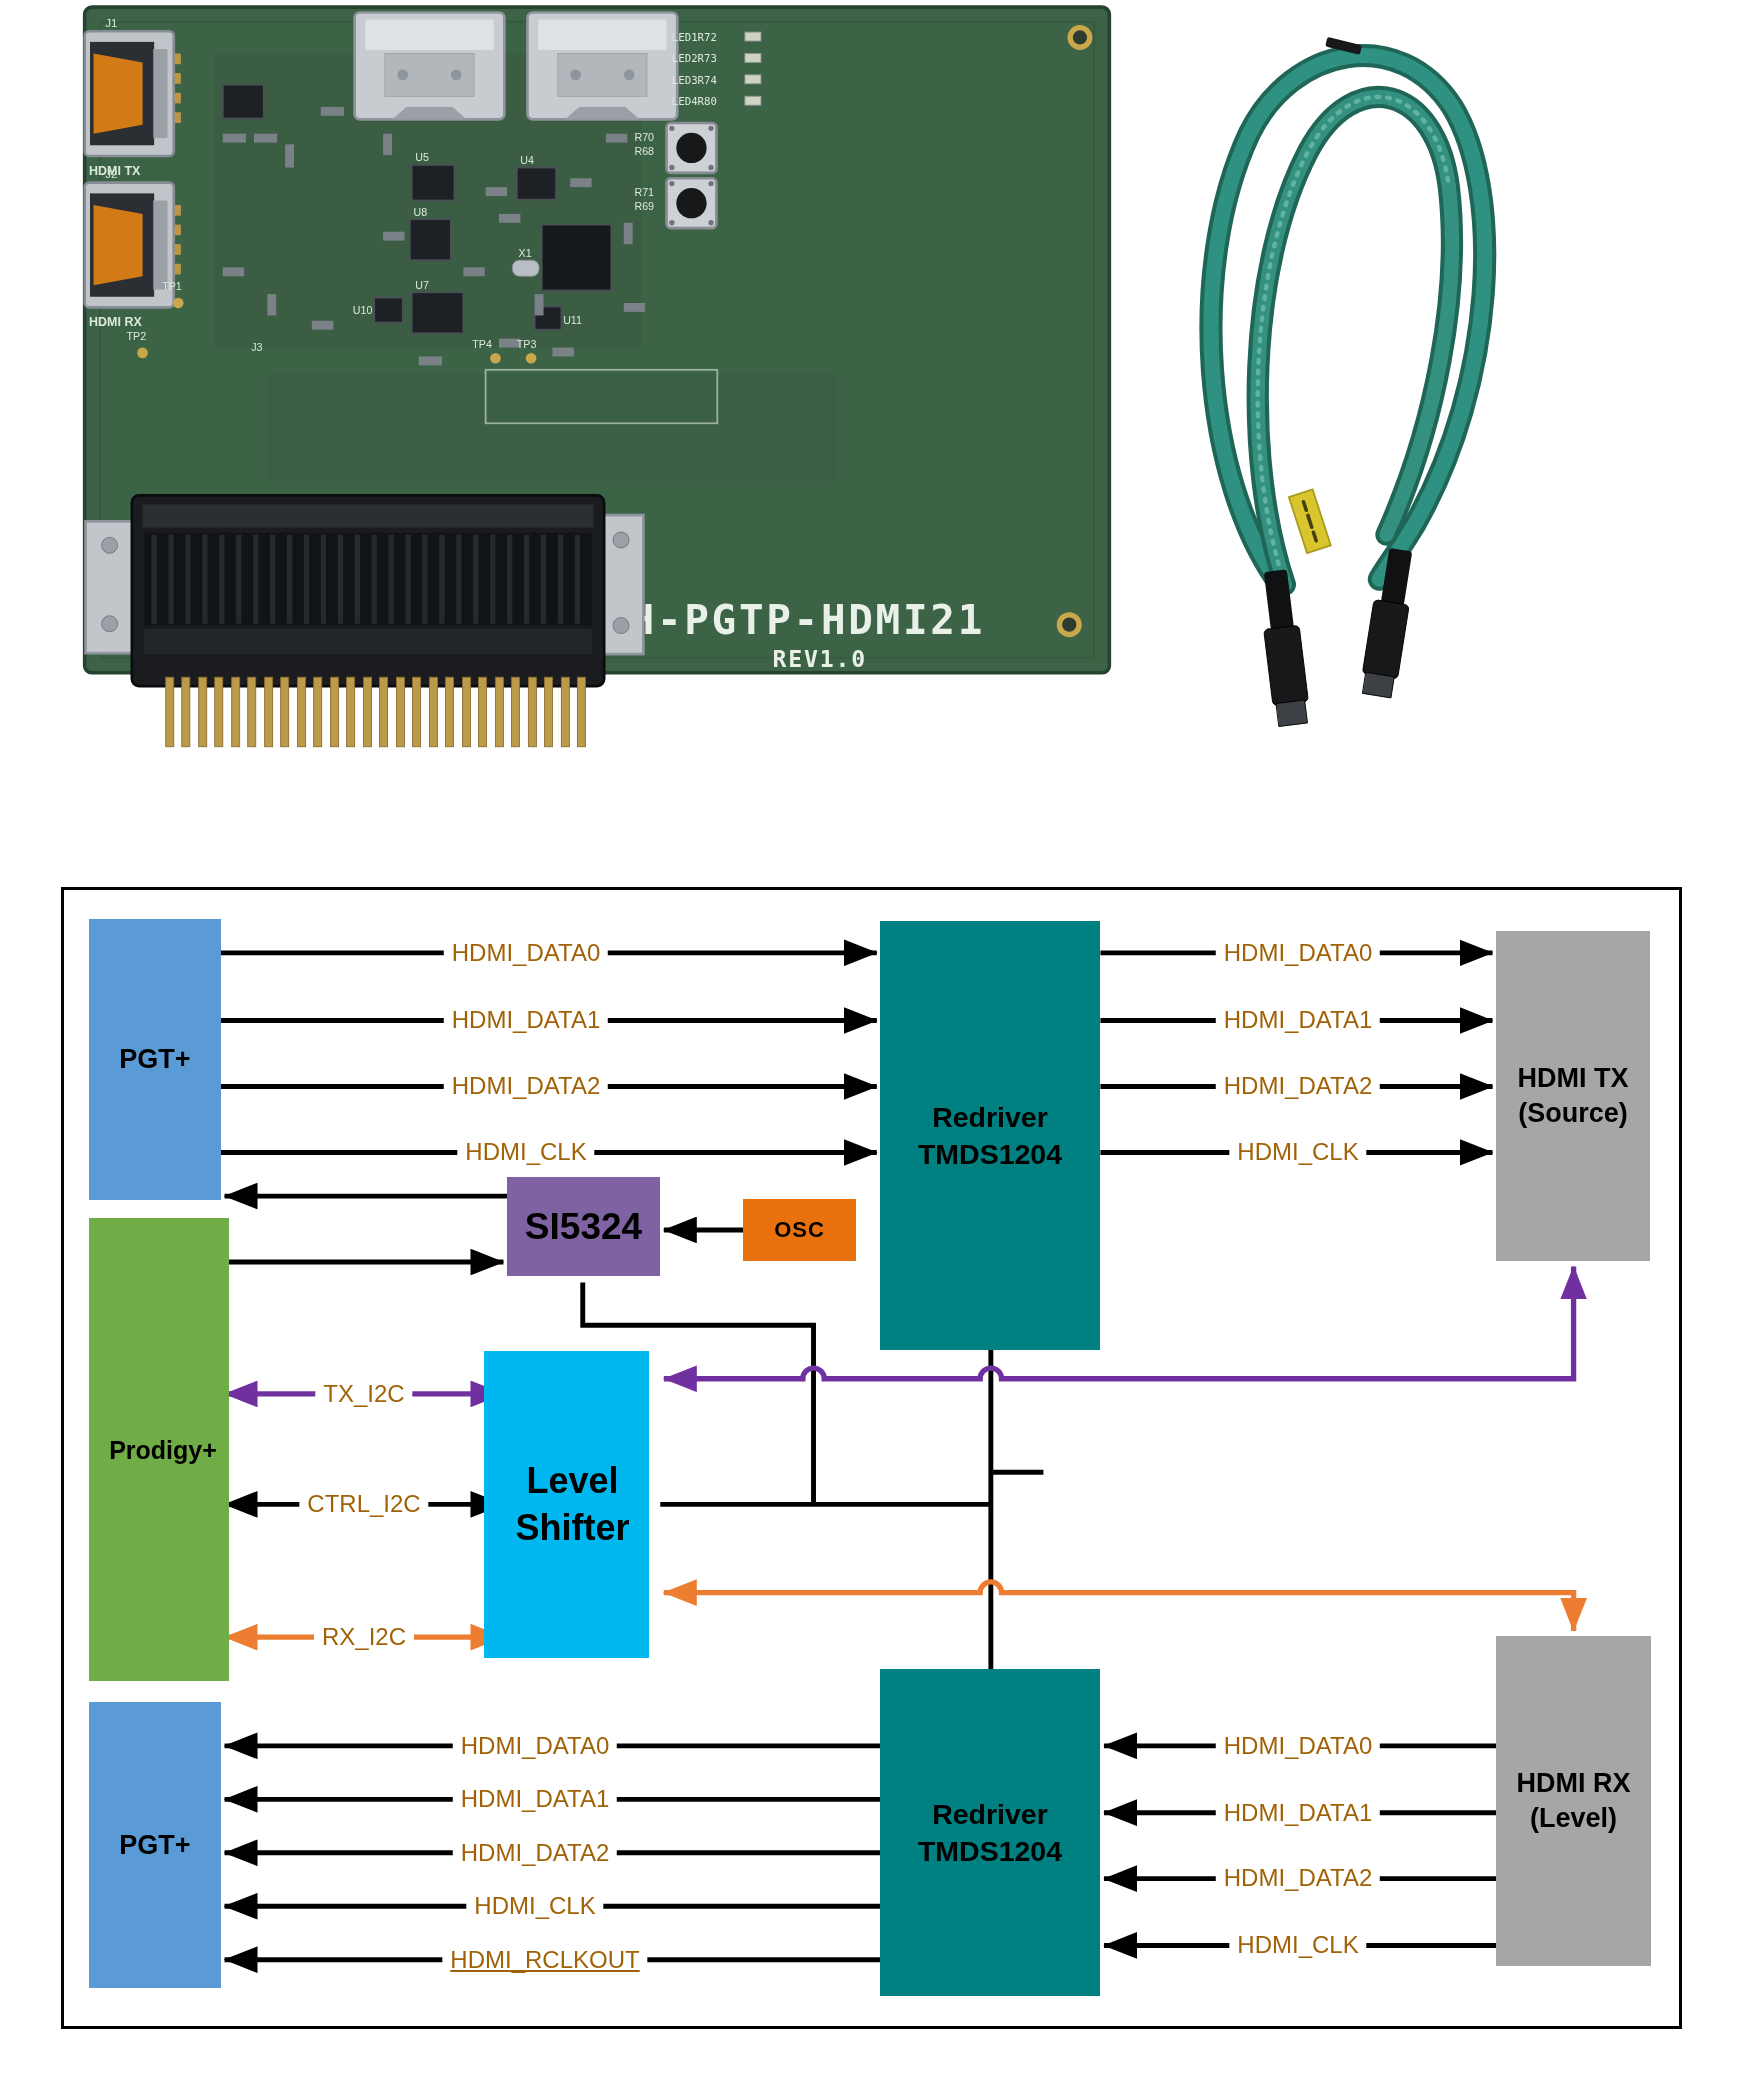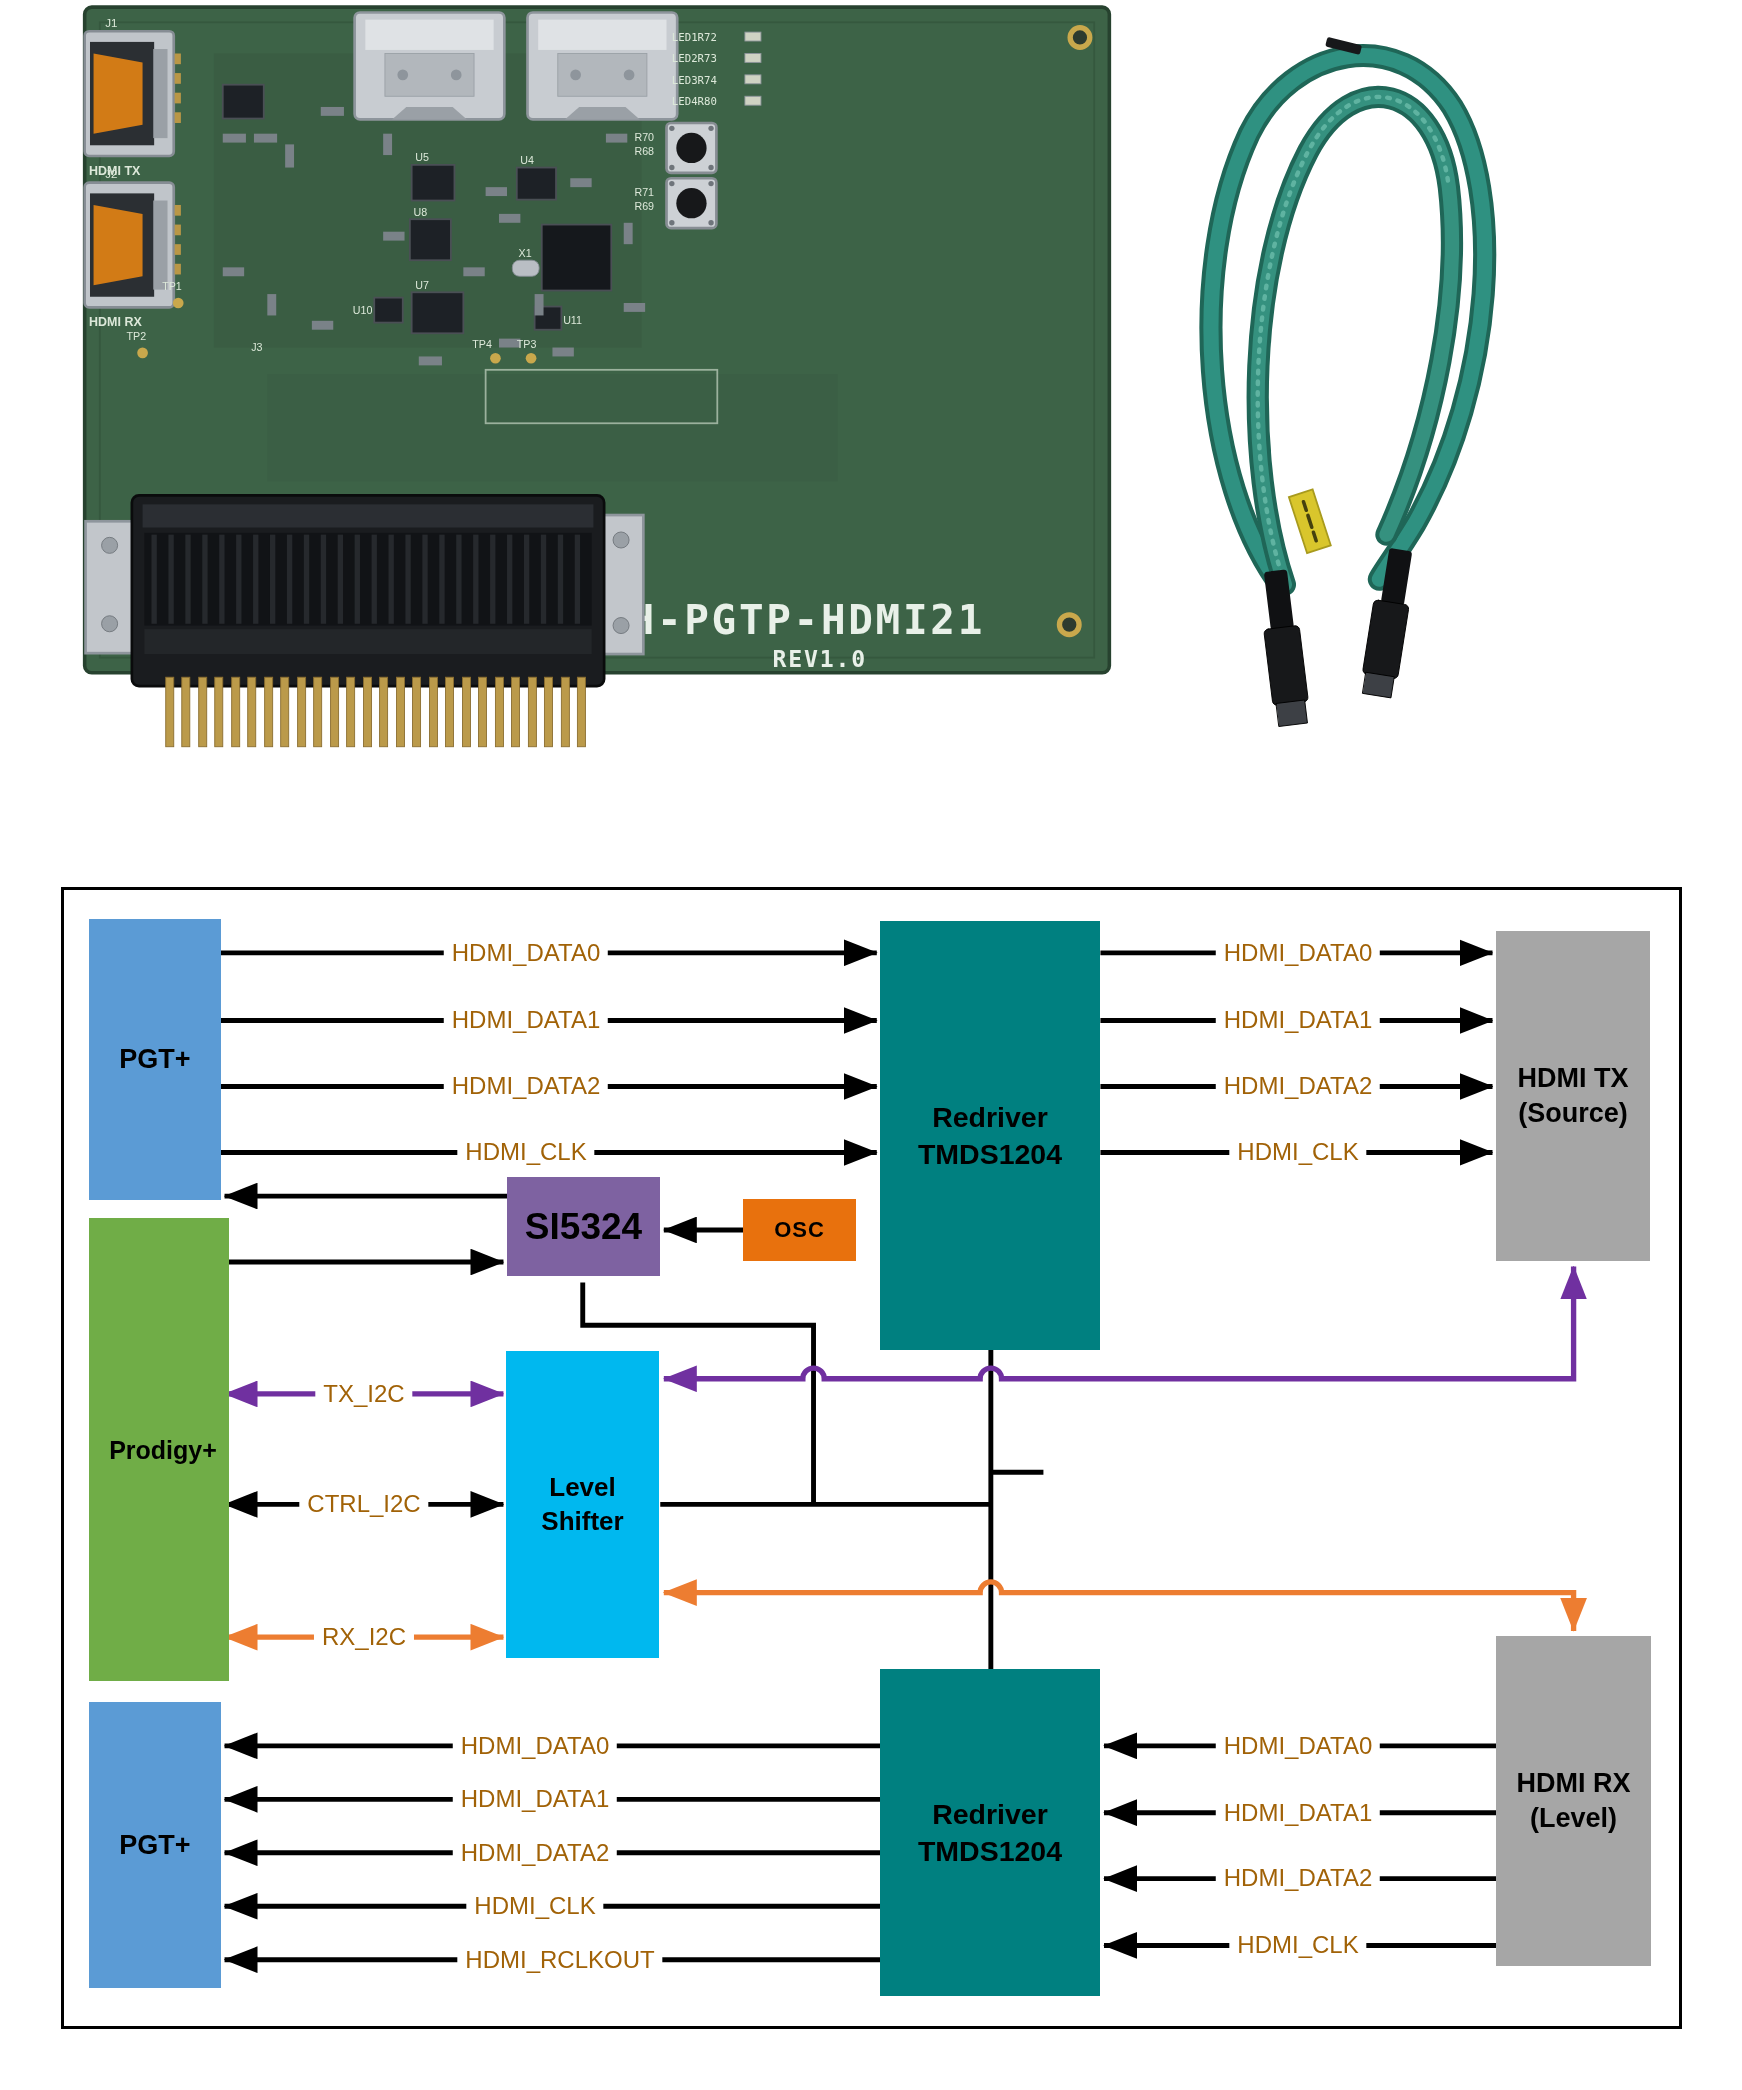--- a/index.html
+++ b/index.html
@@ -12,21 +12,21 @@
                   border:3.6px solid #000;box-sizing:border-box;background:#fff;}
   .block{position:absolute;display:flex;flex-direction:column;align-items:center;
          justify-content:center;text-align:center;font-weight:bold;color:#000;line-height:1.28;}
   .b-pgt-top{left:89px;top:919px;width:132px;height:281px;background:#5b9bd5;font-size:27px;}
   .b-prodigy{left:89px;top:1218px;width:132px;height:463px;background:#70ad47;font-size:25px;padding-left:8px;}
   .b-pgt-bottom{left:89px;top:1702px;width:132px;height:286px;background:#5b9bd5;font-size:27px;}
   .b-redriver-top{left:880px;top:921px;width:220px;height:429px;background:#008080;font-size:28.5px;}
   .b-redriver-bottom{left:880px;top:1669px;width:220px;height:327px;background:#008080;font-size:28.5px;}
   .b-si5324{left:507px;top:1177px;width:153px;height:99px;background:#7e62a1;font-size:37px;}
   .b-osc{left:743px;top:1199px;width:113px;height:62px;background:#e8710d;font-size:22px;letter-spacing:0.9px;}
-  .b-level{left:506px;top:1351px;width:153px;height:307px;background:#00b8ef;font-size:26px;}
+  .b-level{left:484px;top:1351px;width:153px;height:307px;background:#00b8ef;font-size:36px;padding-left:12px;}
   .b-eeprom{left:1043px;top:1417px;width:152px;height:108px;background:#878700;font-size:25px;}
   .b-hdmitx{left:1496px;top:931px;width:154px;height:330px;background:#a6a6a6;font-size:27px;}
   .b-hdmirx{left:1496px;top:1636px;width:155px;height:330px;background:#a6a6a6;font-size:27px;}
   .siglabel{position:absolute;transform:translate(-50%,-50%);background:#fff;
             padding:0 8px;font-size:24px;color:#a16207;white-space:nowrap;z-index:3;}
   #wires{position:absolute;left:0;top:0;z-index:1;}
   .block{z-index:2;}
 </style>
 </head>
 <body>
@@ -385,21 +385,21 @@
   <span class="siglabel" style="left:1298px;top:1152px;">HDMI_CLK</span>
 
   <span class="siglabel" style="left:364px;top:1394px;">TX_I2C</span>
   <span class="siglabel" style="left:364px;top:1504px;">CTRL_I2C</span>
   <span class="siglabel" style="left:364px;top:1637px;">RX_I2C</span>
 
   <span class="siglabel" style="left:535px;top:1746px;">HDMI_DATA0</span>
   <span class="siglabel" style="left:535px;top:1799px;">HDMI_DATA1</span>
   <span class="siglabel" style="left:535px;top:1853px;">HDMI_DATA2</span>
   <span class="siglabel" style="left:535px;top:1906px;">HDMI_CLK</span>
-  <span class="siglabel" style="left:560px;top:1960px;">HDMI_RCLKOUT</span>
+  <span class="siglabel" style="left:545px;top:1960px;text-decoration:underline;">HDMI_RCLKOUT</span>
 
   <span class="siglabel" style="left:1298px;top:1746px;">HDMI_DATA0</span>
   <span class="siglabel" style="left:1298px;top:1813px;">HDMI_DATA1</span>
   <span class="siglabel" style="left:1298px;top:1878px;">HDMI_DATA2</span>
   <span class="siglabel" style="left:1298px;top:1945px;">HDMI_CLK</span>
 
 </div>
 
 
 </body></html>

